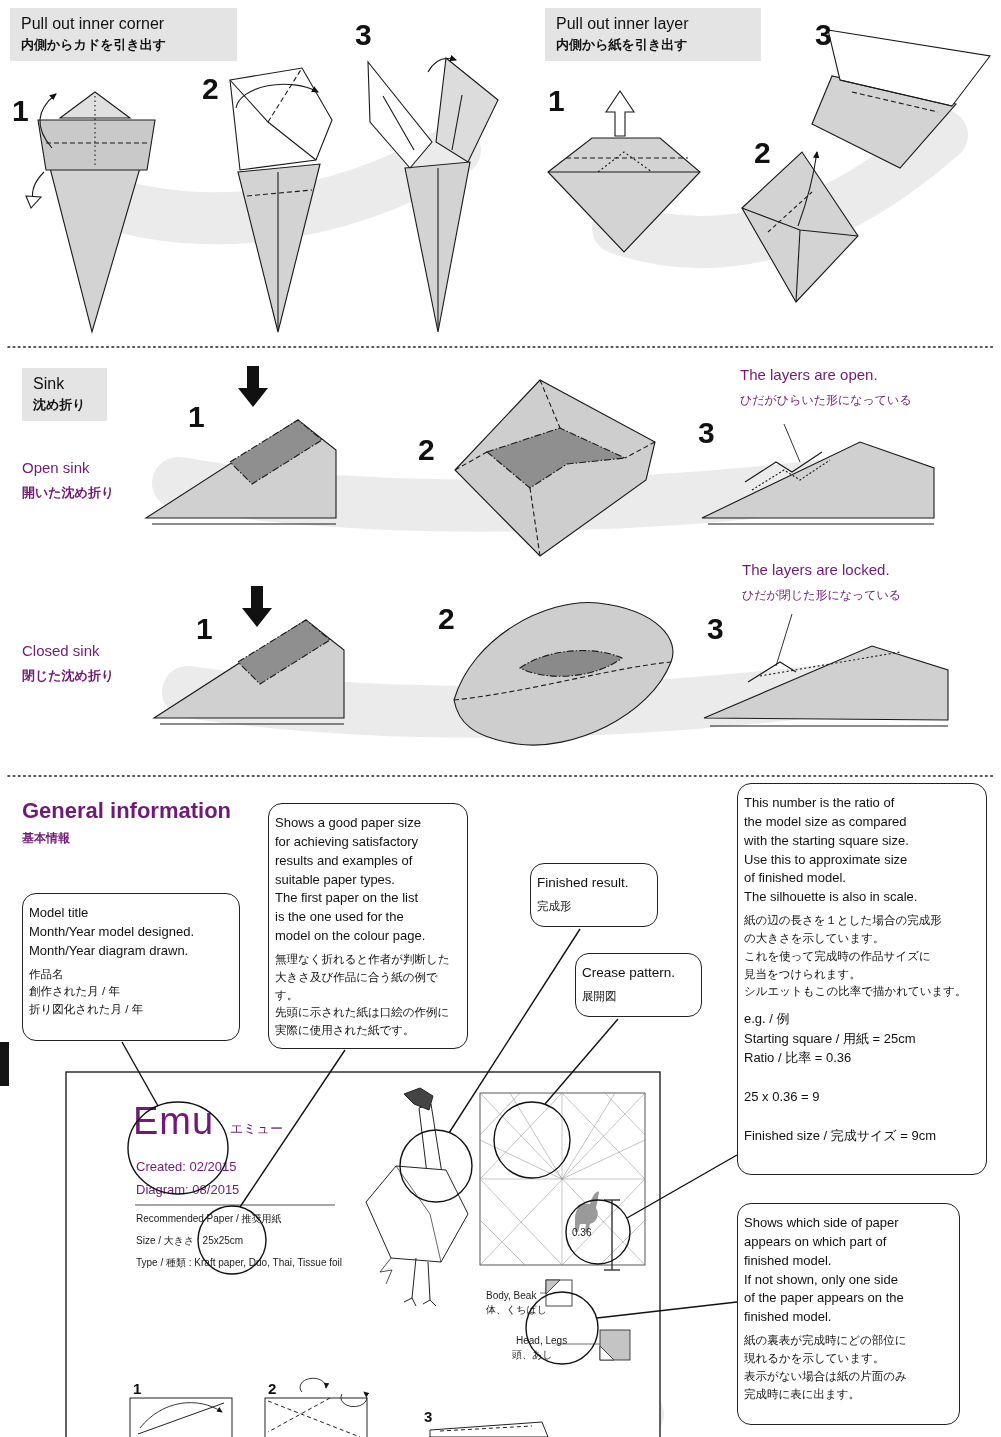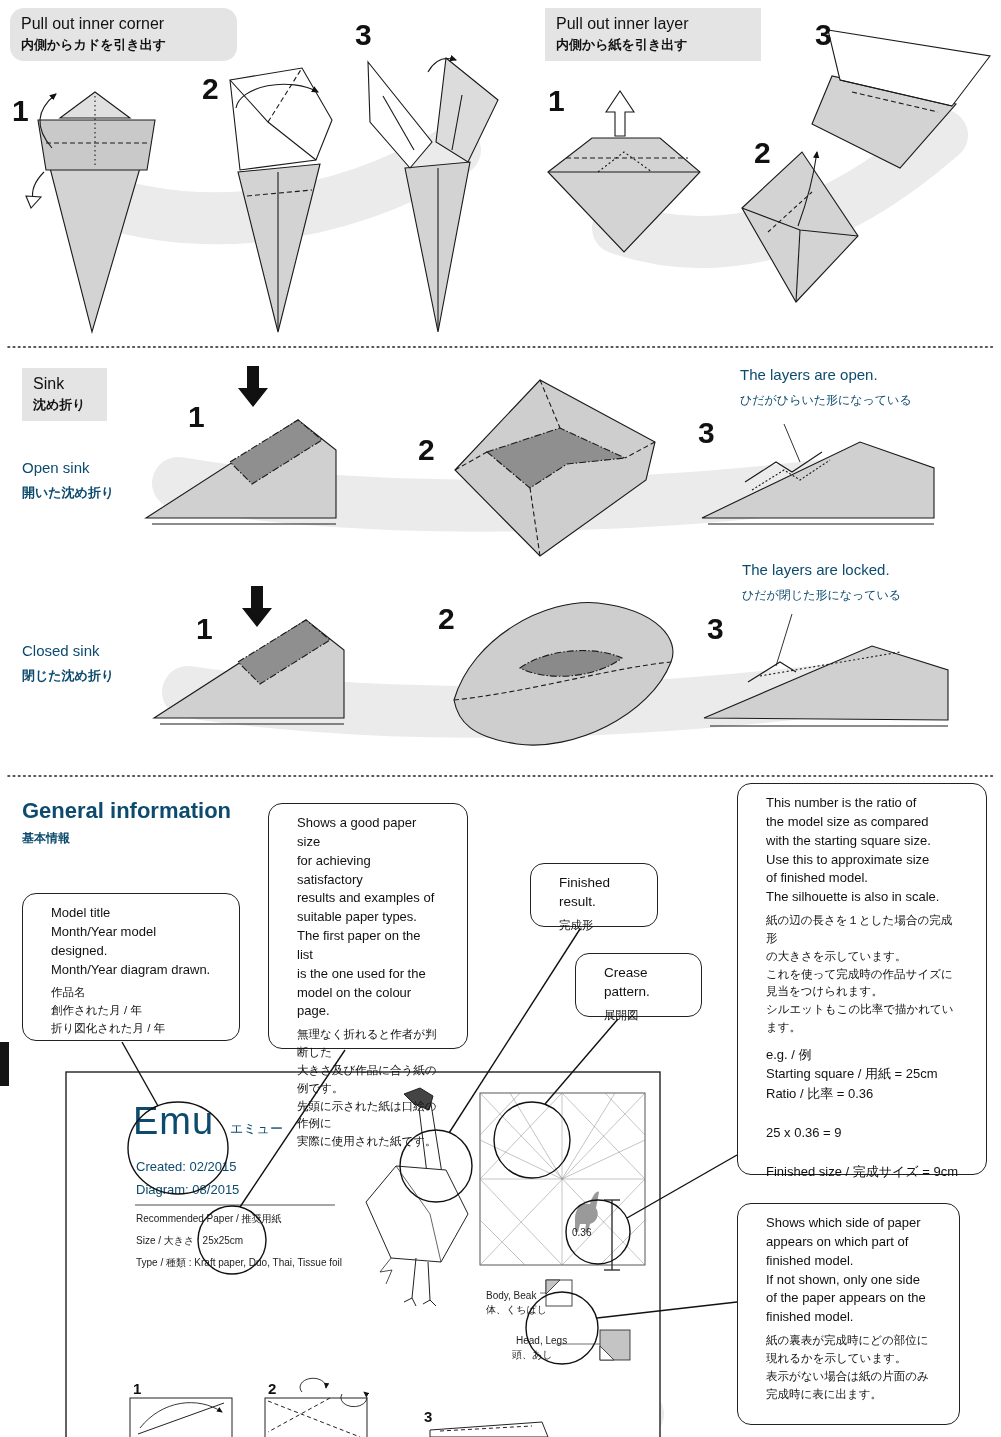--- a/index.html
+++ b/index.html
@@ -2,31 +2,31 @@
 <html><head>
 <meta charset="utf-8">
 <style>
   * { margin:0; padding:0; box-sizing:border-box; }
   html,body { background:#fff; }
   body { font-family:"Liberation Sans","DejaVu Sans",sans-serif; color:#111; }
   .page { position:relative; width:1001px; height:1437px; background:#fff; overflow:hidden; }
   svg.layer { position:absolute; left:0; top:0; }
   #bg { z-index:1; }
   #fg { z-index:3; pointer-events:none; }
-  .t { position:absolute; z-index:2; color:#0c4a6e; line-height:1.35; }
+  .t { position:absolute; z-index:2; color:#701a75; line-height:1.35; }
   .hdrbox { position:absolute; z-index:2; background:#e4e4e4; padding:7px 11px 7px; }
   .hdr-en { font-size:16px; color:#111; }
   .hdr-jp { font-size:13px; font-weight:bold; margin-top:3px; }
   .num { font-weight:bold; font-size:30px; z-index:2; position:absolute; }
   .num-s { font-weight:bold; font-size:15px; z-index:2; position:absolute; }
   .lbl-en { font-size:15px; }
   .lbl-jp { font-size:13px; font-weight:bold; }
   .note-en { font-size:15px; }
   .note-jp { font-size:12px; }
-  .callout { position:absolute; z-index:2; border:1.4px solid #222; border-radius:14px; background:#fff; padding:10px 28px; }
+  .callout { position:absolute; z-index:2; border:1.4px solid #222; border-radius:14px; background:#fff; padding:10px 6px; }
   .callout .en { font-size:13px; line-height:1.45; white-space:pre-line; }
   .callout .en-lg { font-size:13.5px; line-height:1.4; white-space:pre-line; }
   .callout .jp { font-size:11.5px; line-height:1.55; white-space:pre-line; margin-top:5px; }
   .callout .ex { font-size:13px; line-height:1.5; white-space:pre-line; margin-top:8px; }
   .gi-title { font-size:22px; font-weight:bold; }
   .gi-title-jp { font-size:12px; font-weight:bold; }
   .emu-name { font-size:38px; font-weight:normal; letter-spacing:1px; }
   .sp13 { font-size:13px; }
   .sp10 { font-size:10px; color:#222; }
   .sp95 { font-size:10px; color:#222; }
@@ -218,21 +218,21 @@
       <rect x="265" y="1398" width="102" height="72"></rect>
       <line x1="268" y1="1401" x2="360" y2="1437" stroke-dasharray="4,3"></line>
       <line x1="330" y1="1398" x2="268" y2="1432" stroke-dasharray="4,3"></line>
       <path d="M 302,1392 A 13,9 0 1 1 326,1388" fill="none" marker-end="url(#ah)" stroke-width="0.9"></path>
       <path d="M 342,1394 A 13,9 0 1 0 364,1392" fill="none" marker-end="url(#ah)" stroke-width="0.9"></path>
       <polygon points="430,1430 542,1422 548,1437 430,1437"></polygon>
       <line x1="440" y1="1431" x2="532" y2="1426" stroke-dasharray="4,3"></line>
     </g>
   </svg>
 
-  <div class="hdrbox" style="left:10px; top:8px; width:227px;border-radius:14px;">
+  <div class="hdrbox" style="left:10px; top:8px; width:227px;">
     <div class="hdr-en">Pull out inner corner</div>
     <div class="hdr-jp">内側からカドを引き出す</div>
   </div>
   <div class="hdrbox" style="left:545px; top:8px; width:216px;">
     <div class="hdr-en">Pull out inner layer</div>
     <div class="hdr-jp">内側から紙を引き出す</div>
   </div>
 
   <div class="num" style="left:12px; top:94px;">1</div>
   <div class="num" style="left:202px; top:72px;">2</div>

